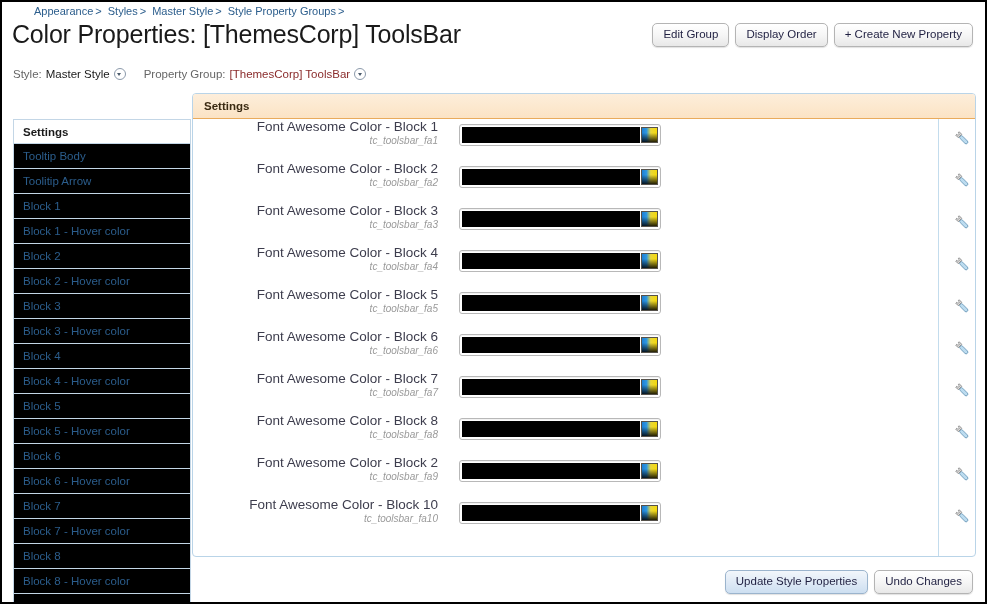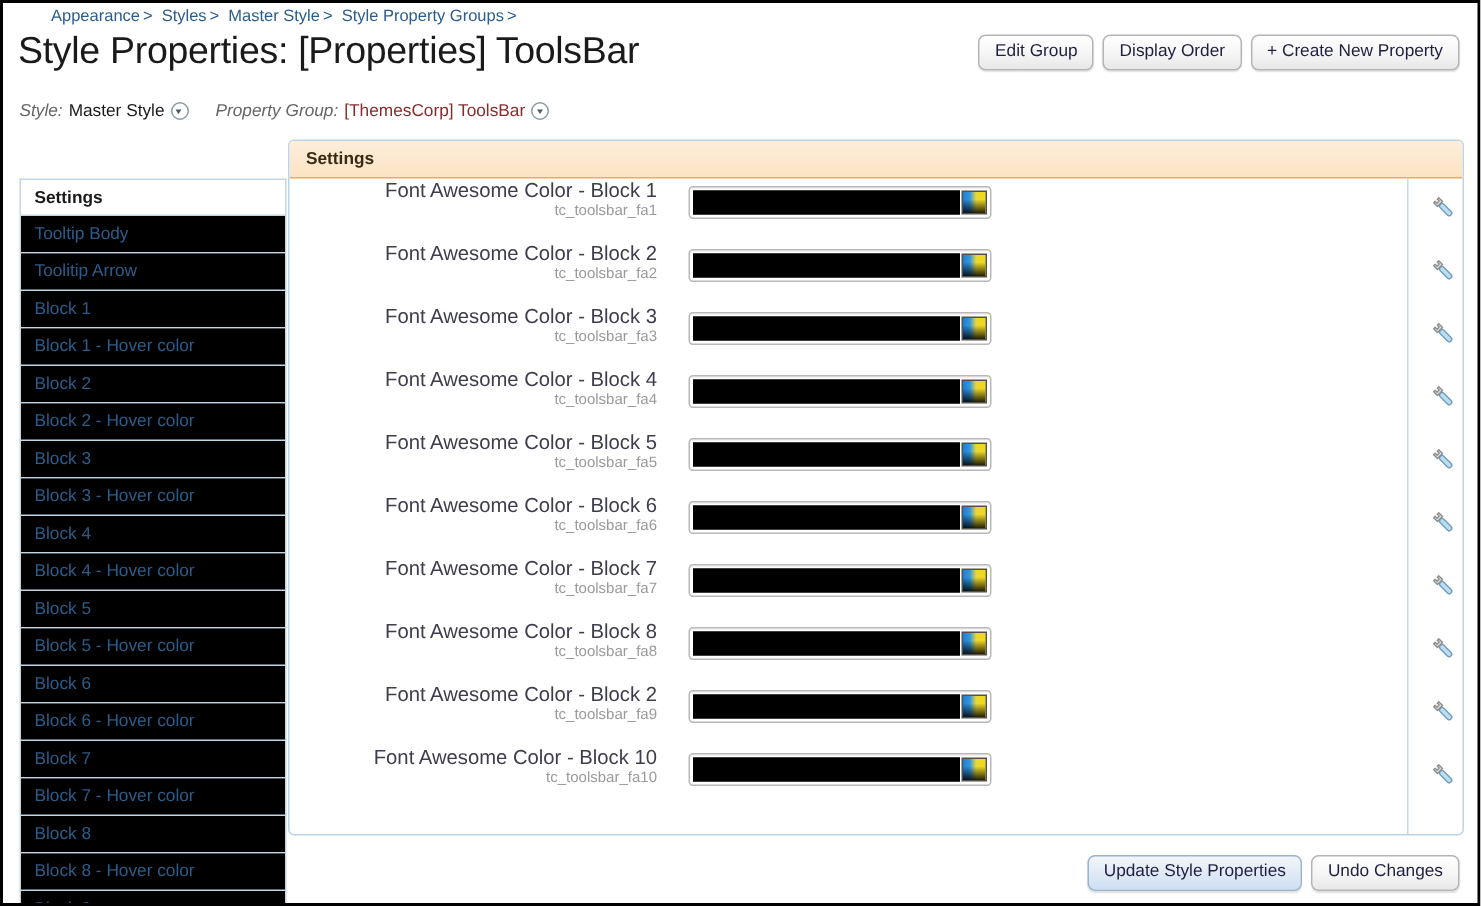--- a/index.html
+++ b/index.html
@@ -78,21 +78,21 @@
   
   #filter-bar {
     position: absolute;
     left: 11px; top: 66px;
     font-size: 11.5px;
     color: #555555;
     white-space: nowrap;
     display: flex;
     align-items: center;
   }
-  #filter-bar .f-label { color: #666666; margin-right: 4px; font-style: italic; }
+  #filter-bar .f-label { color: #666666; margin-right: 4px; }
   #filter-bar .f-value { color: #1a1a1a; }
   #filter-bar .f-value.brand { color: #8a2b2b; }
   #filter-bar .f-group { display: inline-flex; align-items: center; }
   #filter-bar .f-group + .f-group { margin-left: 18px; }
   .caret {
     display: inline-block;
     width: 12px; height: 12px;
     border: 1px solid #8c9aab;
     border-radius: 50%;
     background: #ffffff;
@@ -193,20 +193,21 @@
     padding-right: 0;
   }
   .prop-label {
     font-size: 13.5px;
     color: #3d3d4d;
     line-height: 15px;
     white-space: nowrap;
   }
   .prop-key {
     font-size: 10px;
+    font-style: italic;
     color: #9a9a9a;
     line-height: 13px;
     white-space: nowrap;
   }
   .prop-control {
     margin-left: 21px;
     padding-top: 5px;
   }
 
   
@@ -257,21 +258,21 @@
     align-items: flex-end;
   }
 </style>
 </head>
 <body>
 
 <div id="app">
 
   <div id="breadcrumb"><span class="crumb">Appearance</span><span class="sep">&gt;</span><span class="crumb">Styles</span><span class="sep">&gt;</span><span class="crumb">Master Style</span><span class="sep">&gt;</span><span class="crumb">Style Property Groups</span><span class="sep">&gt;</span></div>
 
-  <div id="page-title">Style Properties: [Properties] ToolsBar</div>
+  <div id="page-title">Color Properties: [ThemesCorp] ToolsBar</div>
 
   <div id="header-actions">
       <div class="btn">Edit Group</div>
       <div class="btn">Display Order</div>
       <div class="btn">+ Create New Property</div>
     </div>
 
   <div id="filter-bar">
     <span class="f-group">
       <span class="f-label">Style:</span>

